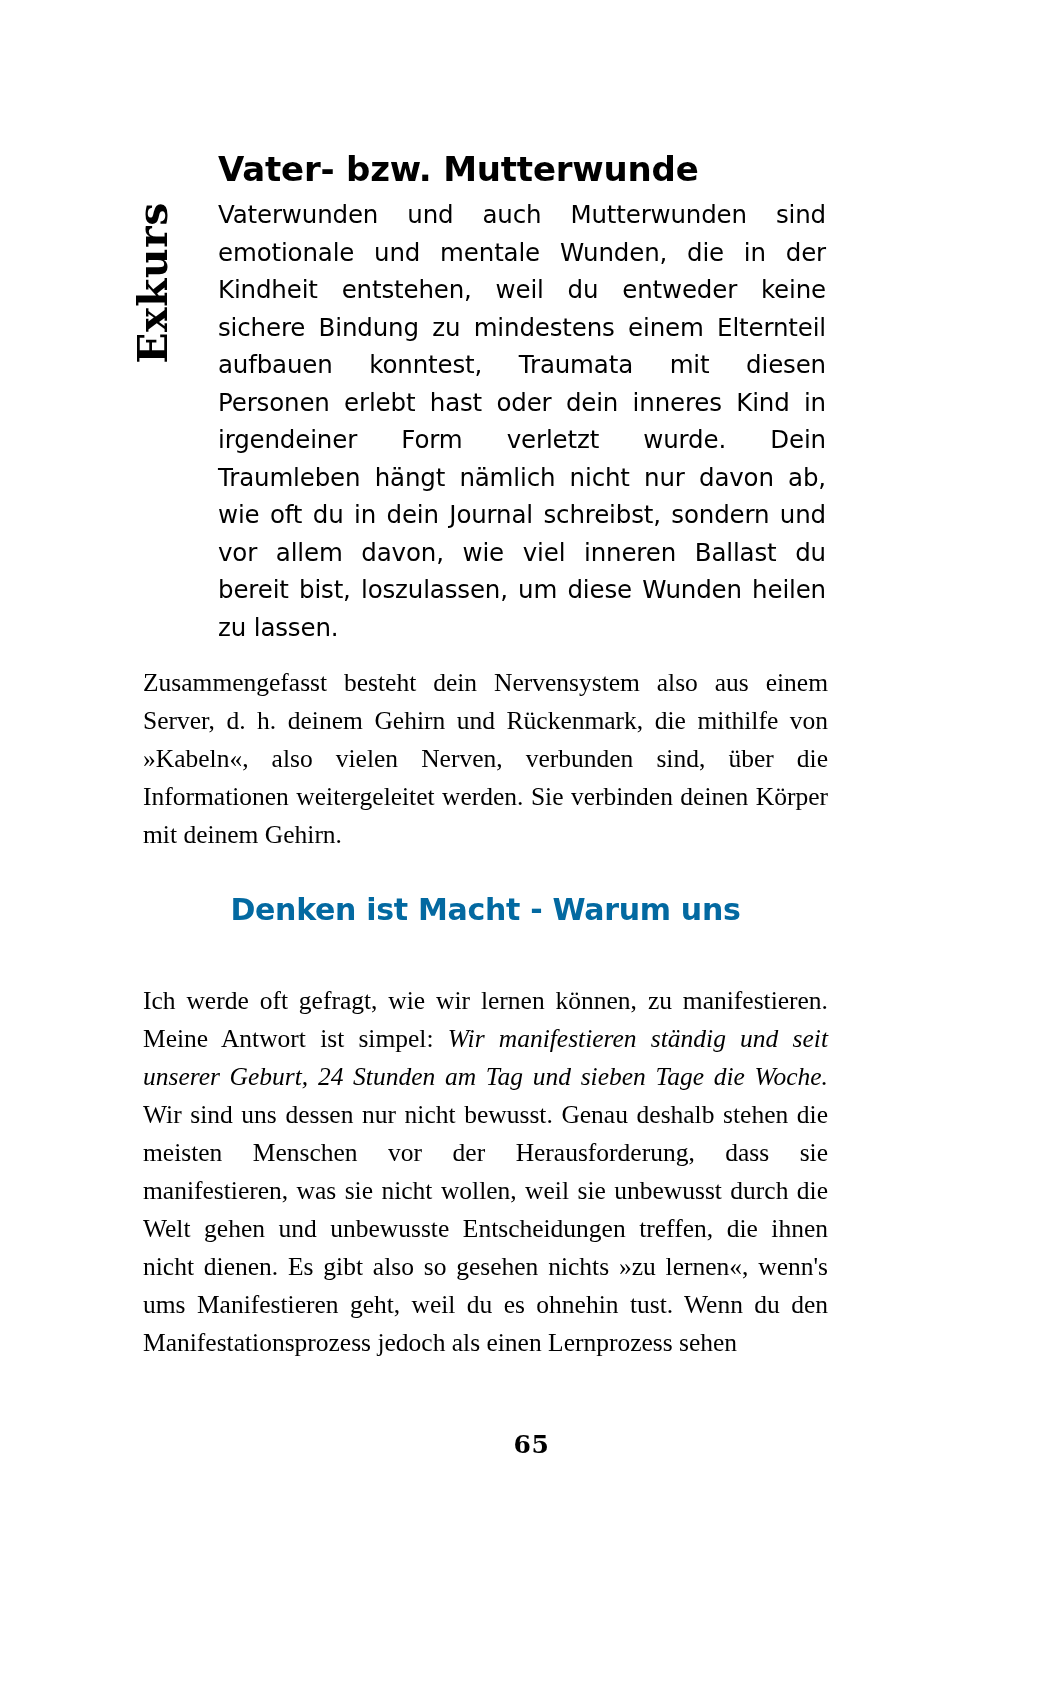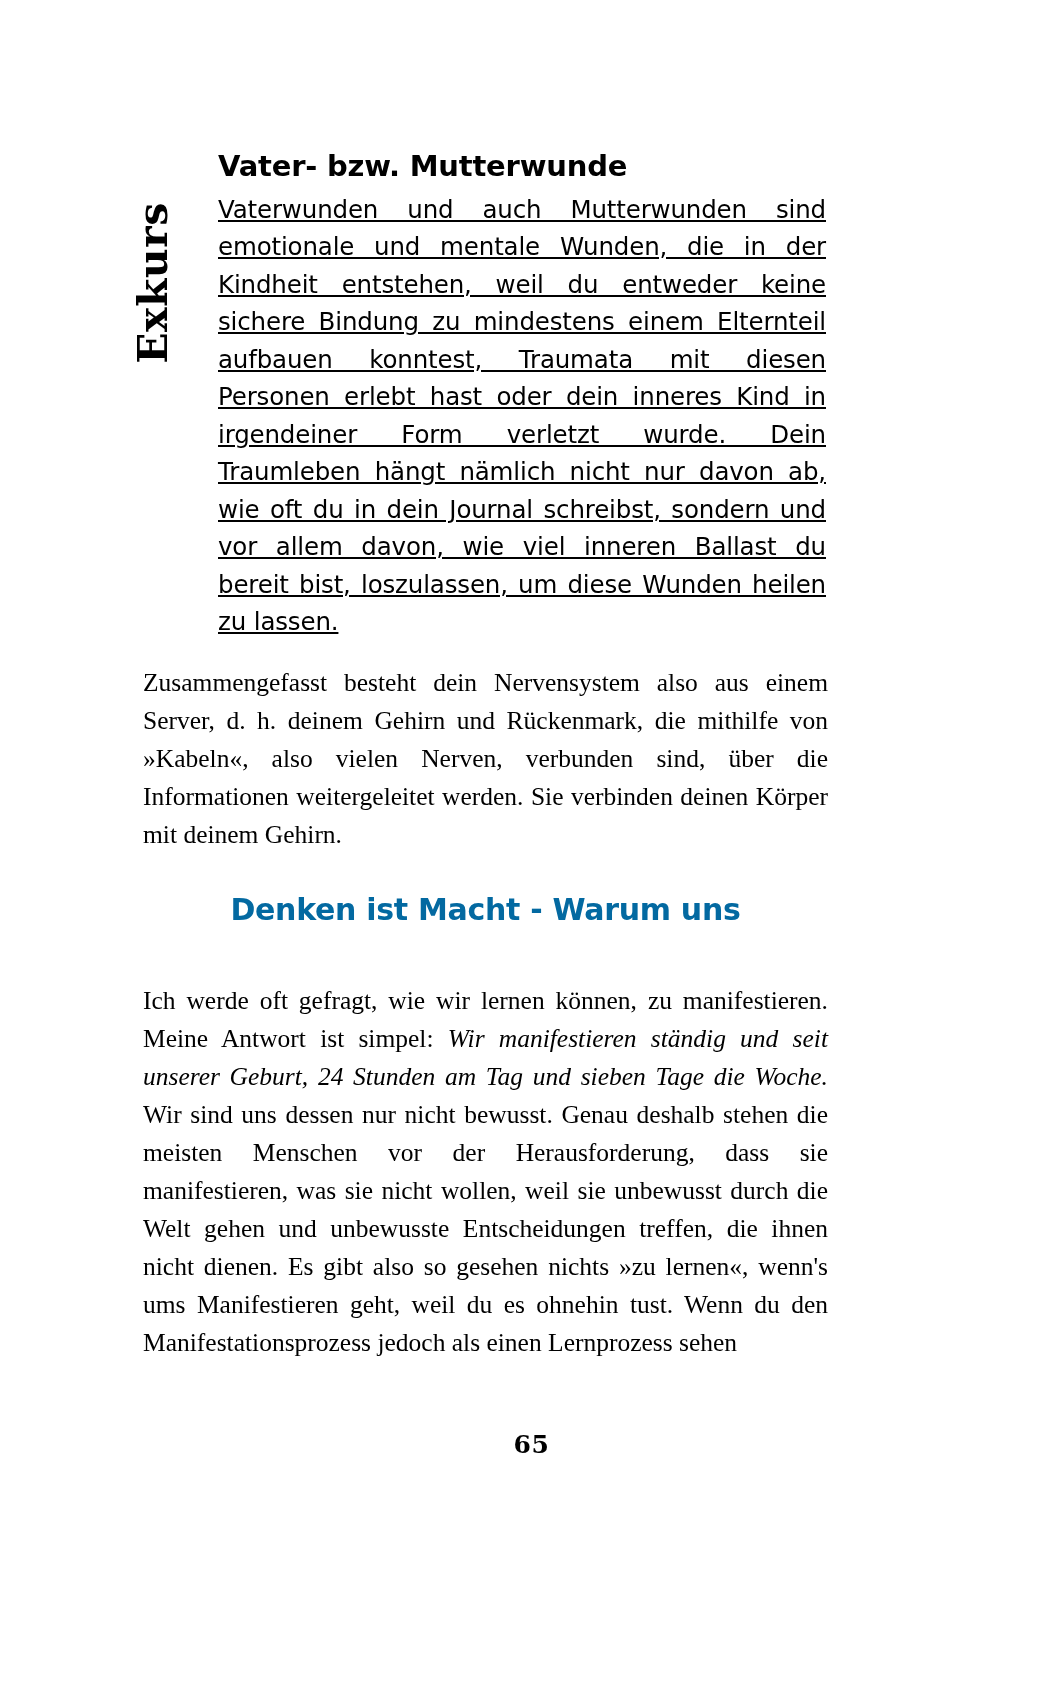--- a/index.html
+++ b/index.html
@@ -48,37 +48,36 @@
   
   .excursus {
     position: absolute;
     left: 218px;
     top: 150px;
     width: 608px;
   }
   .excursus-heading {
     font-family: "DejaVu Sans", sans-serif;
     font-weight: 700;
-    font-size: 29px;
+    font-size: 34px;
     line-height: 1.16;
     letter-spacing: -0.2px;
     margin: 0 0 7px 0;
     color: #000000;
   }
   .excursus-body {
     font-family: "DejaVu Sans", sans-serif;
     font-weight: 400;
     font-size: 24.5px;
     line-height: 37.5px;
     text-align: justify;
     text-justify: inter-word;
     letter-spacing: -0.15px;
     margin: 0;
     color: #000000;
-    text-decoration: underline;
   }
 
   
   .serif-para {
     position: absolute;
     font-family: "Liberation Serif", serif;
     font-size: 25.5px;
     line-height: 38px;
     text-align: justify;
     text-justify: inter-word;

